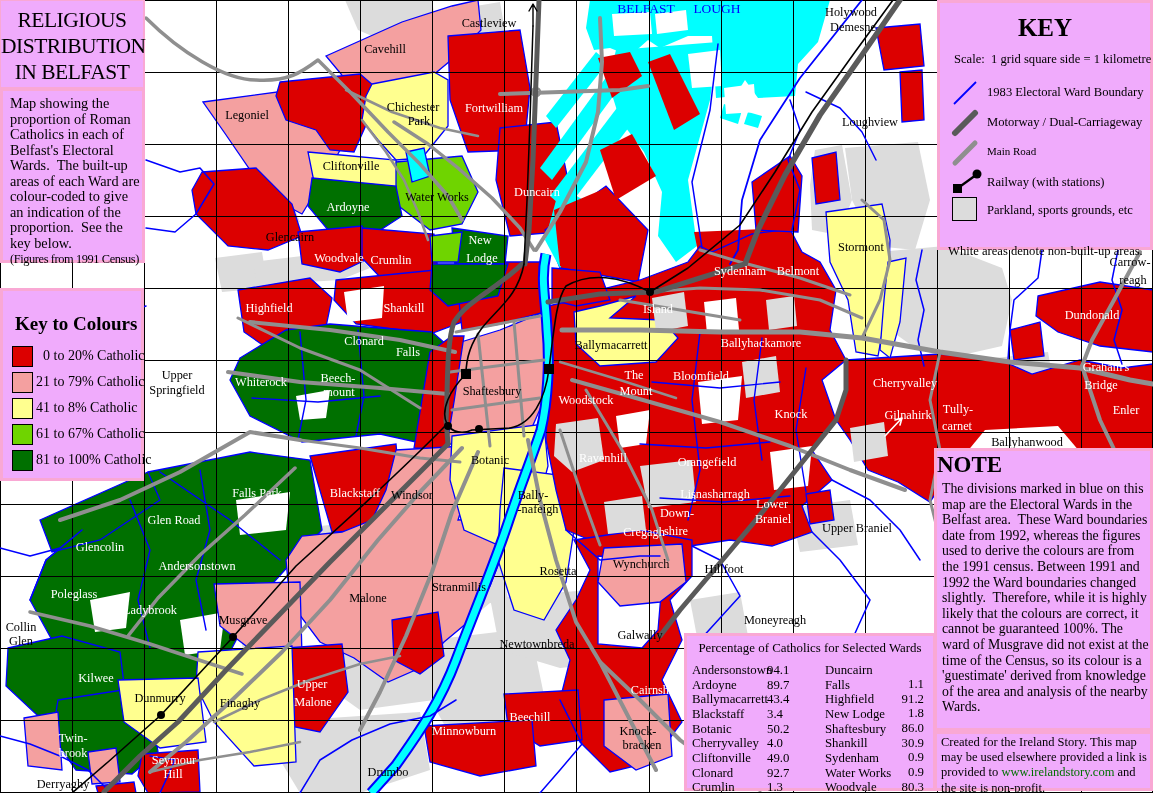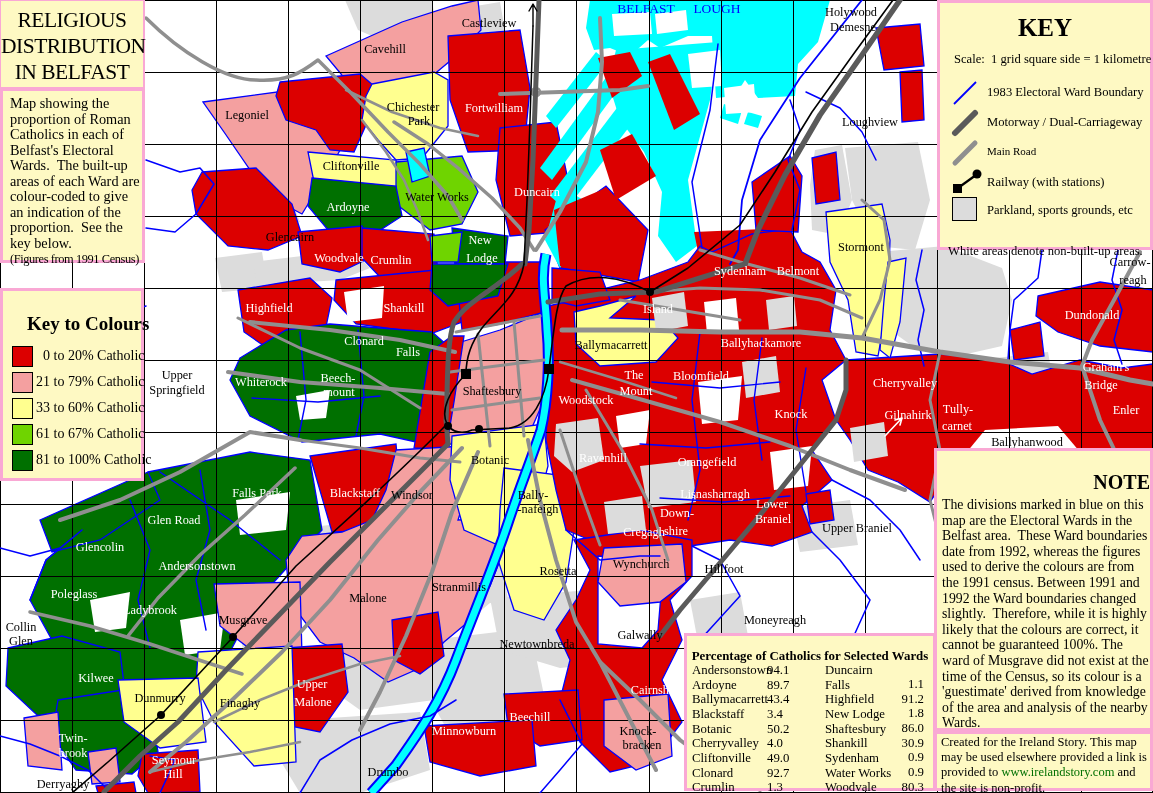--- a/index.html
+++ b/index.html
@@ -1,14 +1,14 @@
 <!DOCTYPE html>
 <html><head><meta charset="utf-8"><style>
 html,body{margin:0;padding:0;width:1153px;height:793px;overflow:hidden;background:#fff}
-.box{position:absolute;background:#fef9c3;border:3px solid #f9a8d4;font-family:"Liberation Serif",serif;box-sizing:border-box}
+.box{position:absolute;background:#f0abfc;border:3px solid #f9a8d4;font-family:"Liberation Serif",serif;box-sizing:border-box}
 </style></head>
 <body>
 
 <svg width="1153" height="793" viewBox="0 0 1153 793" style="position:absolute;left:0;top:0">
 
 <polygon points="345,0 432,0 438,40 400,48 358,30" fill="#dcdcdc"></polygon>
 
 <polygon points="232,198 288,192 300,222 248,235" fill="#dcdcdc"></polygon>
 
 <polygon points="215,258 262,252 268,288 222,292" fill="#dcdcdc"></polygon>
@@ -568,30 +568,30 @@
     </g>
 
 <path d="M885,436 L902,418 M902,418 L895,420 M902,418 L900,425" fill="none" stroke="#fff" stroke-width="1.6" stroke-linecap="round" stroke-linejoin="round"></path>
 </svg>
 
 <div class="box" style="left:0;top:0;width:145px;height:89px;border-width:1px 2px 2px 1px;text-align:center;font-size:21.5px;line-height:26px;padding-top:6px;letter-spacing:-0.5px">RELIGIOUS DISTRIBUTION IN&nbsp;BELFAST</div>
 
 <div class="box" style="left:0;top:88px;width:145px;height:175px;font-size:14.3px;line-height:15.5px;padding:5px 2px 0 7px">Map showing the proportion of Roman Catholics in each of Belfast's Electoral Wards.&nbsp; The built-up areas of each Ward are colour-coded to give an indication of the proportion.&nbsp; See the key below.<br><span style="font-size:12.4px;letter-spacing:-0.4px">(Figures from 1991 Census)</span></div>
 
 <div class="box" style="left:0;top:288px;width:144px;height:193px">
-  <div style="font-size:19px;font-weight:bold;margin:22px 0 0 24px;white-space:nowrap">Key to Colours</div>
+  <div style="font-size:19px;font-weight:bold;margin:22px 0 0 12px;white-space:nowrap">Key to Colours</div>
 
   <div style="position:absolute;left:9px;top:55px;width:19px;height:19px;background:#dc0000;border:1px solid #000"></div>
   <div style="position:absolute;left:40px;top:57px;font-size:14px;white-space:nowrap">0 to 20% Catholic</div>
 
   <div style="position:absolute;left:9px;top:81px;width:19px;height:19px;background:#f4a0a0;border:1px solid #000"></div>
   <div style="position:absolute;left:33px;top:83px;font-size:14px;white-space:nowrap">21 to 79% Catholic</div>
 
   <div style="position:absolute;left:9px;top:107px;width:19px;height:19px;background:#ffff8f;border:1px solid #000"></div>
-  <div style="position:absolute;left:33px;top:109px;font-size:14px;white-space:nowrap">33 to 60% Catholic</div>
+  <div style="position:absolute;left:33px;top:109px;font-size:14px;white-space:nowrap">41 to 8% Catholic</div>
 
   <div style="position:absolute;left:9px;top:133px;width:19px;height:19px;background:#6fd400;border:1px solid #000"></div>
   <div style="position:absolute;left:33px;top:135px;font-size:14px;white-space:nowrap">61 to 67% Catholic</div>
 
   <div style="position:absolute;left:9px;top:159px;width:19px;height:19px;background:#007000;border:1px solid #000"></div>
   <div style="position:absolute;left:33px;top:161px;font-size:14px;white-space:nowrap">81 to 100% Catholic</div>
 </div>
 
 <div class="box" style="left:937px;top:0;width:216px;height:250px">
   <div style="text-align:center;font-size:25px;font-weight:bold;margin-top:11px">KEY</div>
@@ -618,24 +618,24 @@
       <circle cx="26" cy="9" r="4.5" fill="#000"></circle>
     </svg>
   <div style="position:absolute;left:47px;top:172px;font-size:12.6px;white-space:nowrap">Railway (with stations)</div>
 
   <div style="position:absolute;left:12px;top:194px;width:23px;height:22px;background:#dcdcdc;border:1px solid #000"></div>
   <div style="position:absolute;left:47px;top:200px;font-size:12.6px;white-space:nowrap">Parkland, sports grounds, etc</div>
   <div style="position:absolute;left:8px;top:241px;font-size:12.6px;white-space:nowrap">White areas denote non-built-up areas.</div>
 </div>
 
 <div class="box" style="left:934px;top:448px;width:219px;height:283px">
-  <div style="text-align:right;font-size:20px;font-weight:bold;margin-top:20px">NOTE</div>
+  <div style="text-align:left;font-size:23px;font-weight:bold;margin-top:1px">NOTE</div>
   <div style="font-size:13.8px;line-height:15.6px;padding:3px 1px 0 5px">The divisions marked in blue on this map are the Electoral Wards in the Belfast area.&nbsp; These Ward boundaries date from 1992, whereas the figures used to derive the colours are from the 1991 census. Between 1991 and 1992 the Ward boundaries changed slightly.&nbsp; Therefore, while it is highly likely that the colours are correct, it cannot be guaranteed 100%. The ward of Musgrave did not exist at the time of the Census, so its colour is a 'guestimate' derived from knowledge of the area and analysis of the nearby Wards.</div>
 </div>
 
 <div class="box" style="left:934px;top:731px;width:219px;height:60px;font-size:12.5px;line-height:15.2px;padding:1px 2px 0 4px">Created for the Ireland Story. This map may be used elsewhere provided a link is provided to <span style="color:#007000">www.irelandstory.com</span> and the site is non-profit.</div>
 
 <div class="box" style="left:684px;top:633px;width:252px;height:158px">
-  <div style="text-align:center;font-size:12.9px;font-weight:bold;margin-top:13px;white-space:nowrap">Percentage of Catholics for Selected Wards</div>
+  <div style="text-align:center;font-size:12.9px;font-weight:normal;margin-top:5px;white-space:nowrap">Percentage of Catholics for Selected Wards</div>
   <div style="position:absolute;left:5px;top:27px;font-size:12.8px;line-height:14.66px">Andersonstown<br>Ardoyne<br>Ballymacarrett<br>Blackstaff<br>Botanic<br>Cherryvalley<br>Cliftonville<br>Clonard<br>Crumlin</div>
   <div style="position:absolute;left:80px;top:27px;width:32px;font-size:12.8px;line-height:14.66px;">94.1<br>89.7<br>43.4<br>3.4<br>50.2<br>4.0<br>49.0<br>92.7<br>1.3</div>
   <div style="position:absolute;left:138px;top:27px;font-size:12.8px;line-height:14.66px">Duncairn<br>Falls<br>Highfield<br>New Lodge<br>Shaftesbury<br>Shankill<br>Sydenham<br>Water Works<br>Woodvale</div>
   <div style="position:absolute;left:205px;top:41px;width:32px;font-size:12.8px;line-height:14.66px;text-align:right">1.1<br>91.2<br>1.8<br>86.0<br>30.9<br>0.9<br>0.9<br>80.3<br>0.5</div>
 </div>
 </body></html>

